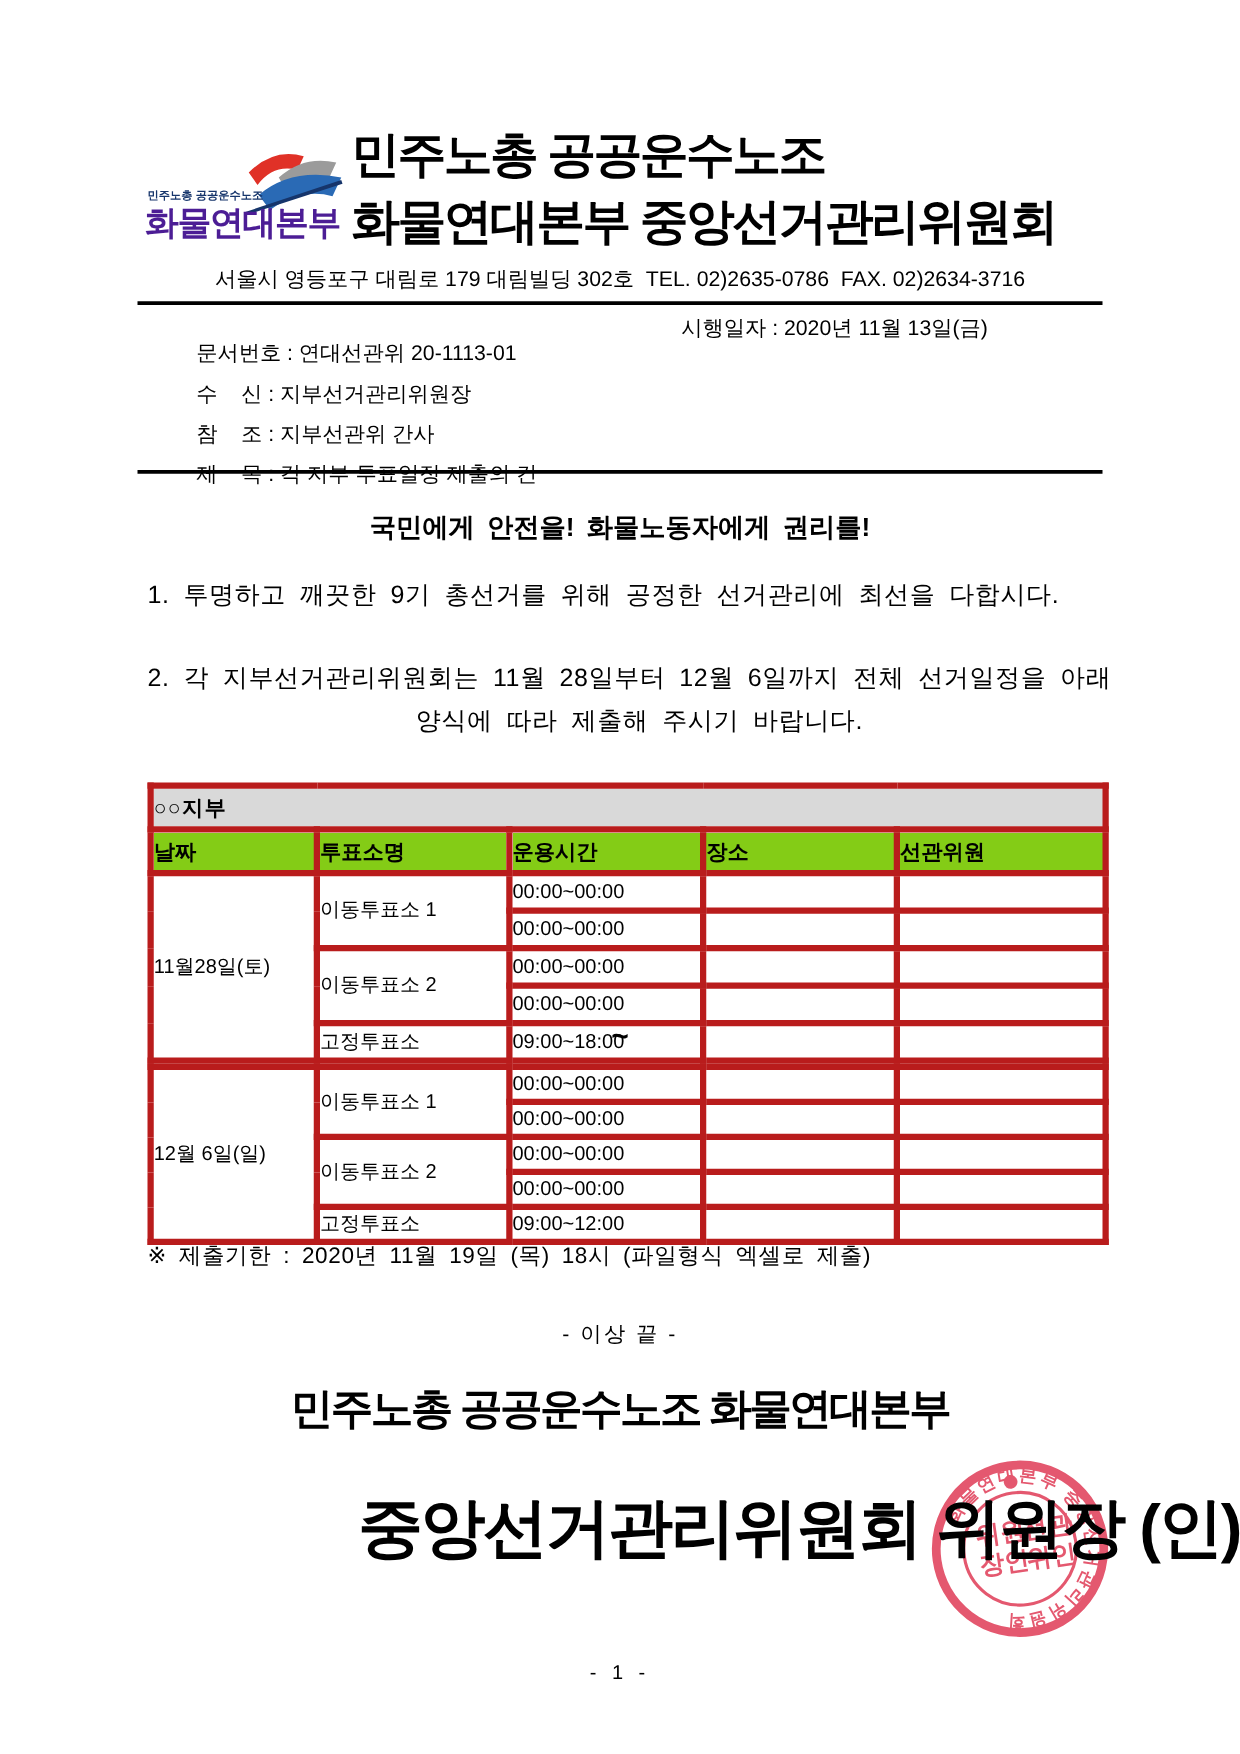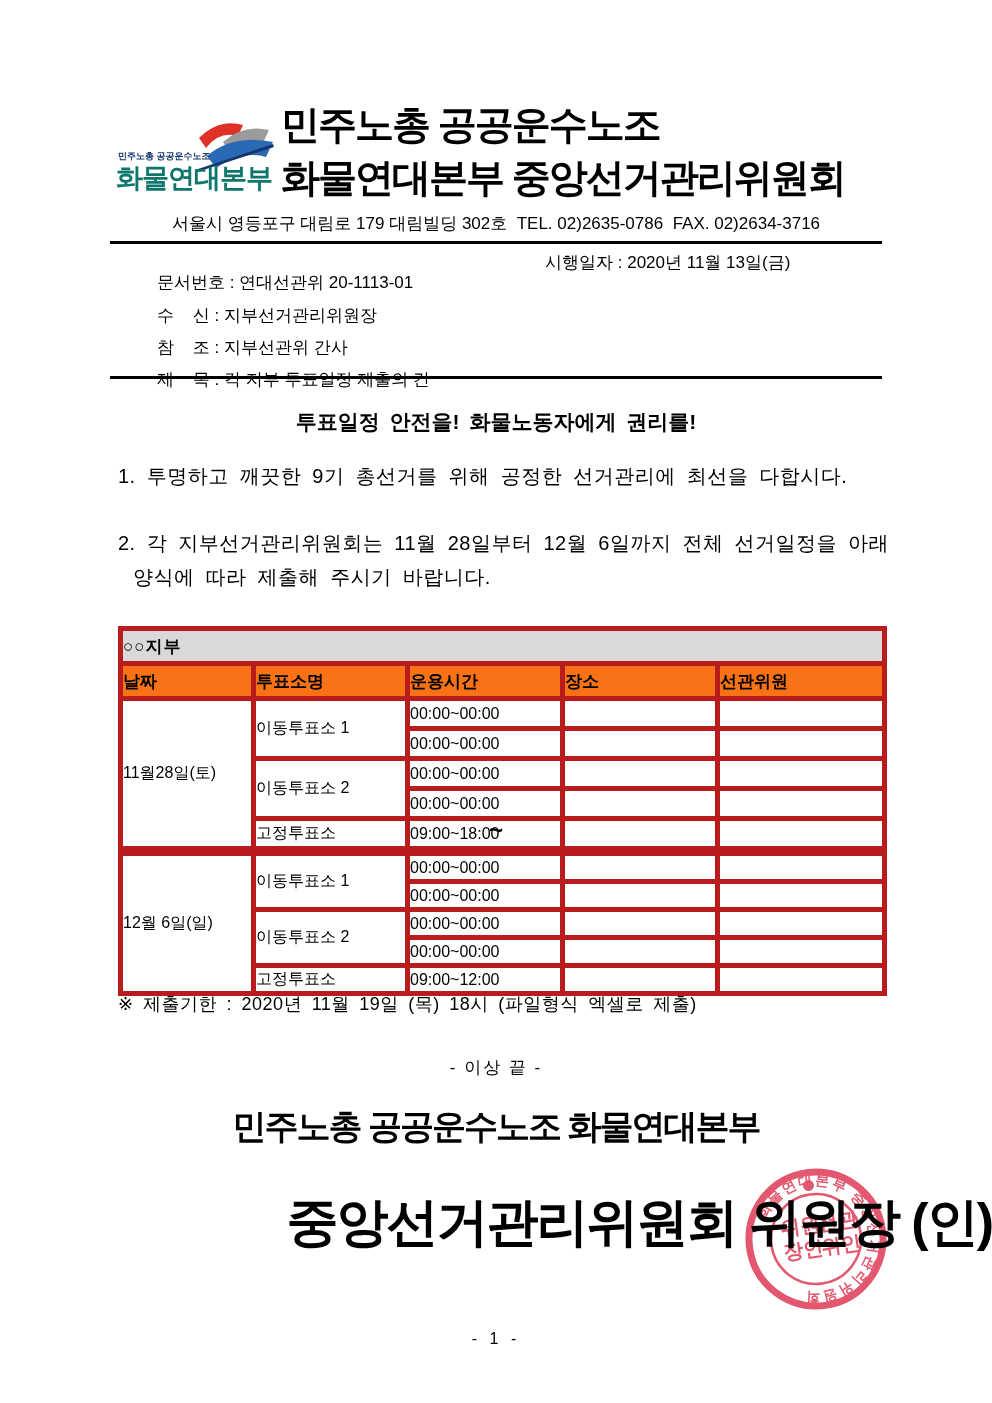--- a/index.html
+++ b/index.html
@@ -8,47 +8,47 @@
     width:992px;height:1403px;
     background:#ffffff;
     font-family:"Liberation Sans","DejaVu Sans",sans-serif;
     color:#000;
     overflow:hidden;
   }
   
   .logo{position:absolute;left:112px;top:116px;width:165px;height:86px;}
   .logo-flags{position:absolute;right:0;top:0;}
   .logo-small{position:absolute;left:6px;top:34px;font-size:9px;font-weight:bold;color:#16356b;letter-spacing:0;white-space:nowrap;}
-  .logo-main{position:absolute;left:4px;top:44px;font-size:27px;font-weight:900;color:#0f766e;letter-spacing:-1px;white-space:nowrap;}
+  .logo-main{position:absolute;left:4px;top:44px;font-size:27px;font-weight:900;color:#4c1d95;letter-spacing:-1px;white-space:nowrap;}
   .title-block{position:absolute;left:281px;top:98px;line-height:53px;font-weight:900;font-size:39px;letter-spacing:-2px;white-space:nowrap;}
   .address{position:absolute;left:0;top:212px;width:100%;text-align:center;font-size:17px;letter-spacing:0;white-space:pre;}
   .rule{position:absolute;left:110px;width:772px;height:3px;background:#000;}
   .rule1{top:241px;}
   .rule2{top:376px;}
   
   .doc-row{position:absolute;left:138px;width:744px;font-size:17px;white-space:pre;}
   .doc-row .val{white-space:pre;text-align:right;}
   .doc-row1{top:251px;}
   .doc-row2{top:284px;}
   .doc-row3{top:316px;}
   .doc-row4{top:348px;}
   .doc-date{position:absolute;left:407px;top:0;white-space:pre;}
   
   .slogan{position:absolute;left:0;top:408px;width:100%;text-align:center;font-size:21px;font-weight:bold;letter-spacing:0;word-spacing:4px;}
   .para{position:absolute;left:118px;width:772px;font-size:20px;word-spacing:5px;letter-spacing:0.5px;line-height:34px;}
   .para1{top:459px;}
   .para2{top:526px;}
-  .para2 .cont{display:block;padding-left:15px;}
+  .para2 .cont{display:block;padding-left:15px;text-align:center;}
   
   table.sched{position:absolute;left:118px;border-collapse:collapse;border:2px solid #000;table-layout:fixed;width:764px;}
   table.sched th,table.sched td{border:5px solid #b91c1c;padding:0;text-align:left;vertical-align:middle;overflow:hidden;}
   table.t1{top:626px;}
   table.t2{top:851px;}
   .caption-row th{background:#d9d9d9;font-size:17px;font-weight:bold;height:30px;letter-spacing:1px;}
-  .head-row th{background:#f97316;font-size:17px;font-weight:bold;height:30px;}
+  .head-row th{background:#84cc16;font-size:17px;font-weight:bold;height:30px;}
   table.t1 td{height:25px;font-size:16px;}
   table.t2 td{height:23px;font-size:16px;}
   td.date-cell{font-size:17px;margin-left:24px;}
   td.station-cell{font-size:17px;margin-left:20px;}
   td.time-cell{font-size:16px;}
   .tilde{position:absolute;left:0;top:816px;width:100%;text-align:center;font-size:24px;font-weight:bold;}
   
   .note{position:absolute;left:118px;top:992px;font-size:18px;word-spacing:4px;letter-spacing:0.5px;white-space:pre;}
   .endmark{position:absolute;left:0;top:1056px;width:100%;text-align:center;font-size:17px;letter-spacing:2px;}
   .sig1{position:absolute;left:0;top:1104px;width:100%;text-align:center;font-size:34px;font-weight:900;letter-spacing:-2px;white-space:nowrap;z-index:2;}
@@ -88,21 +88,21 @@
     <span>수    신 : </span><span class="val">지부선거관리위원장</span>
   </div>
   <div class="doc-row doc-row3">
     <span>참    조 : </span><span class="val">지부선관위 간사</span>
   </div>
   <div class="doc-row doc-row4">
     <span>제    목 : </span><span class="val">각 지부 투표일정 제출의 건</span>
   </div>
   <div class="rule rule2"></div>
 
-  <div class="slogan">투표일정 안전을! 화물노동자에게 권리를!</div>
+  <div class="slogan">국민에게 안전을! 화물노동자에게 권리를!</div>
   <div class="para para1">1. 투명하고 깨끗한 9기 총선거를 위해 공정한 선거관리에 최선을 다합시다.</div>
   <div class="para para2">
     <span>2. 각 지부선거관리위원회는 11월 28일부터 12월 6일까지 전체 선거일정을 아래</span>
     <span class="cont">양식에 따라 제출해 주시기 바랍니다.</span>
   </div>
 
   <table class="sched t1">
     <colgroup>
       <col style="width:133px">
         <col style="width:154px">

